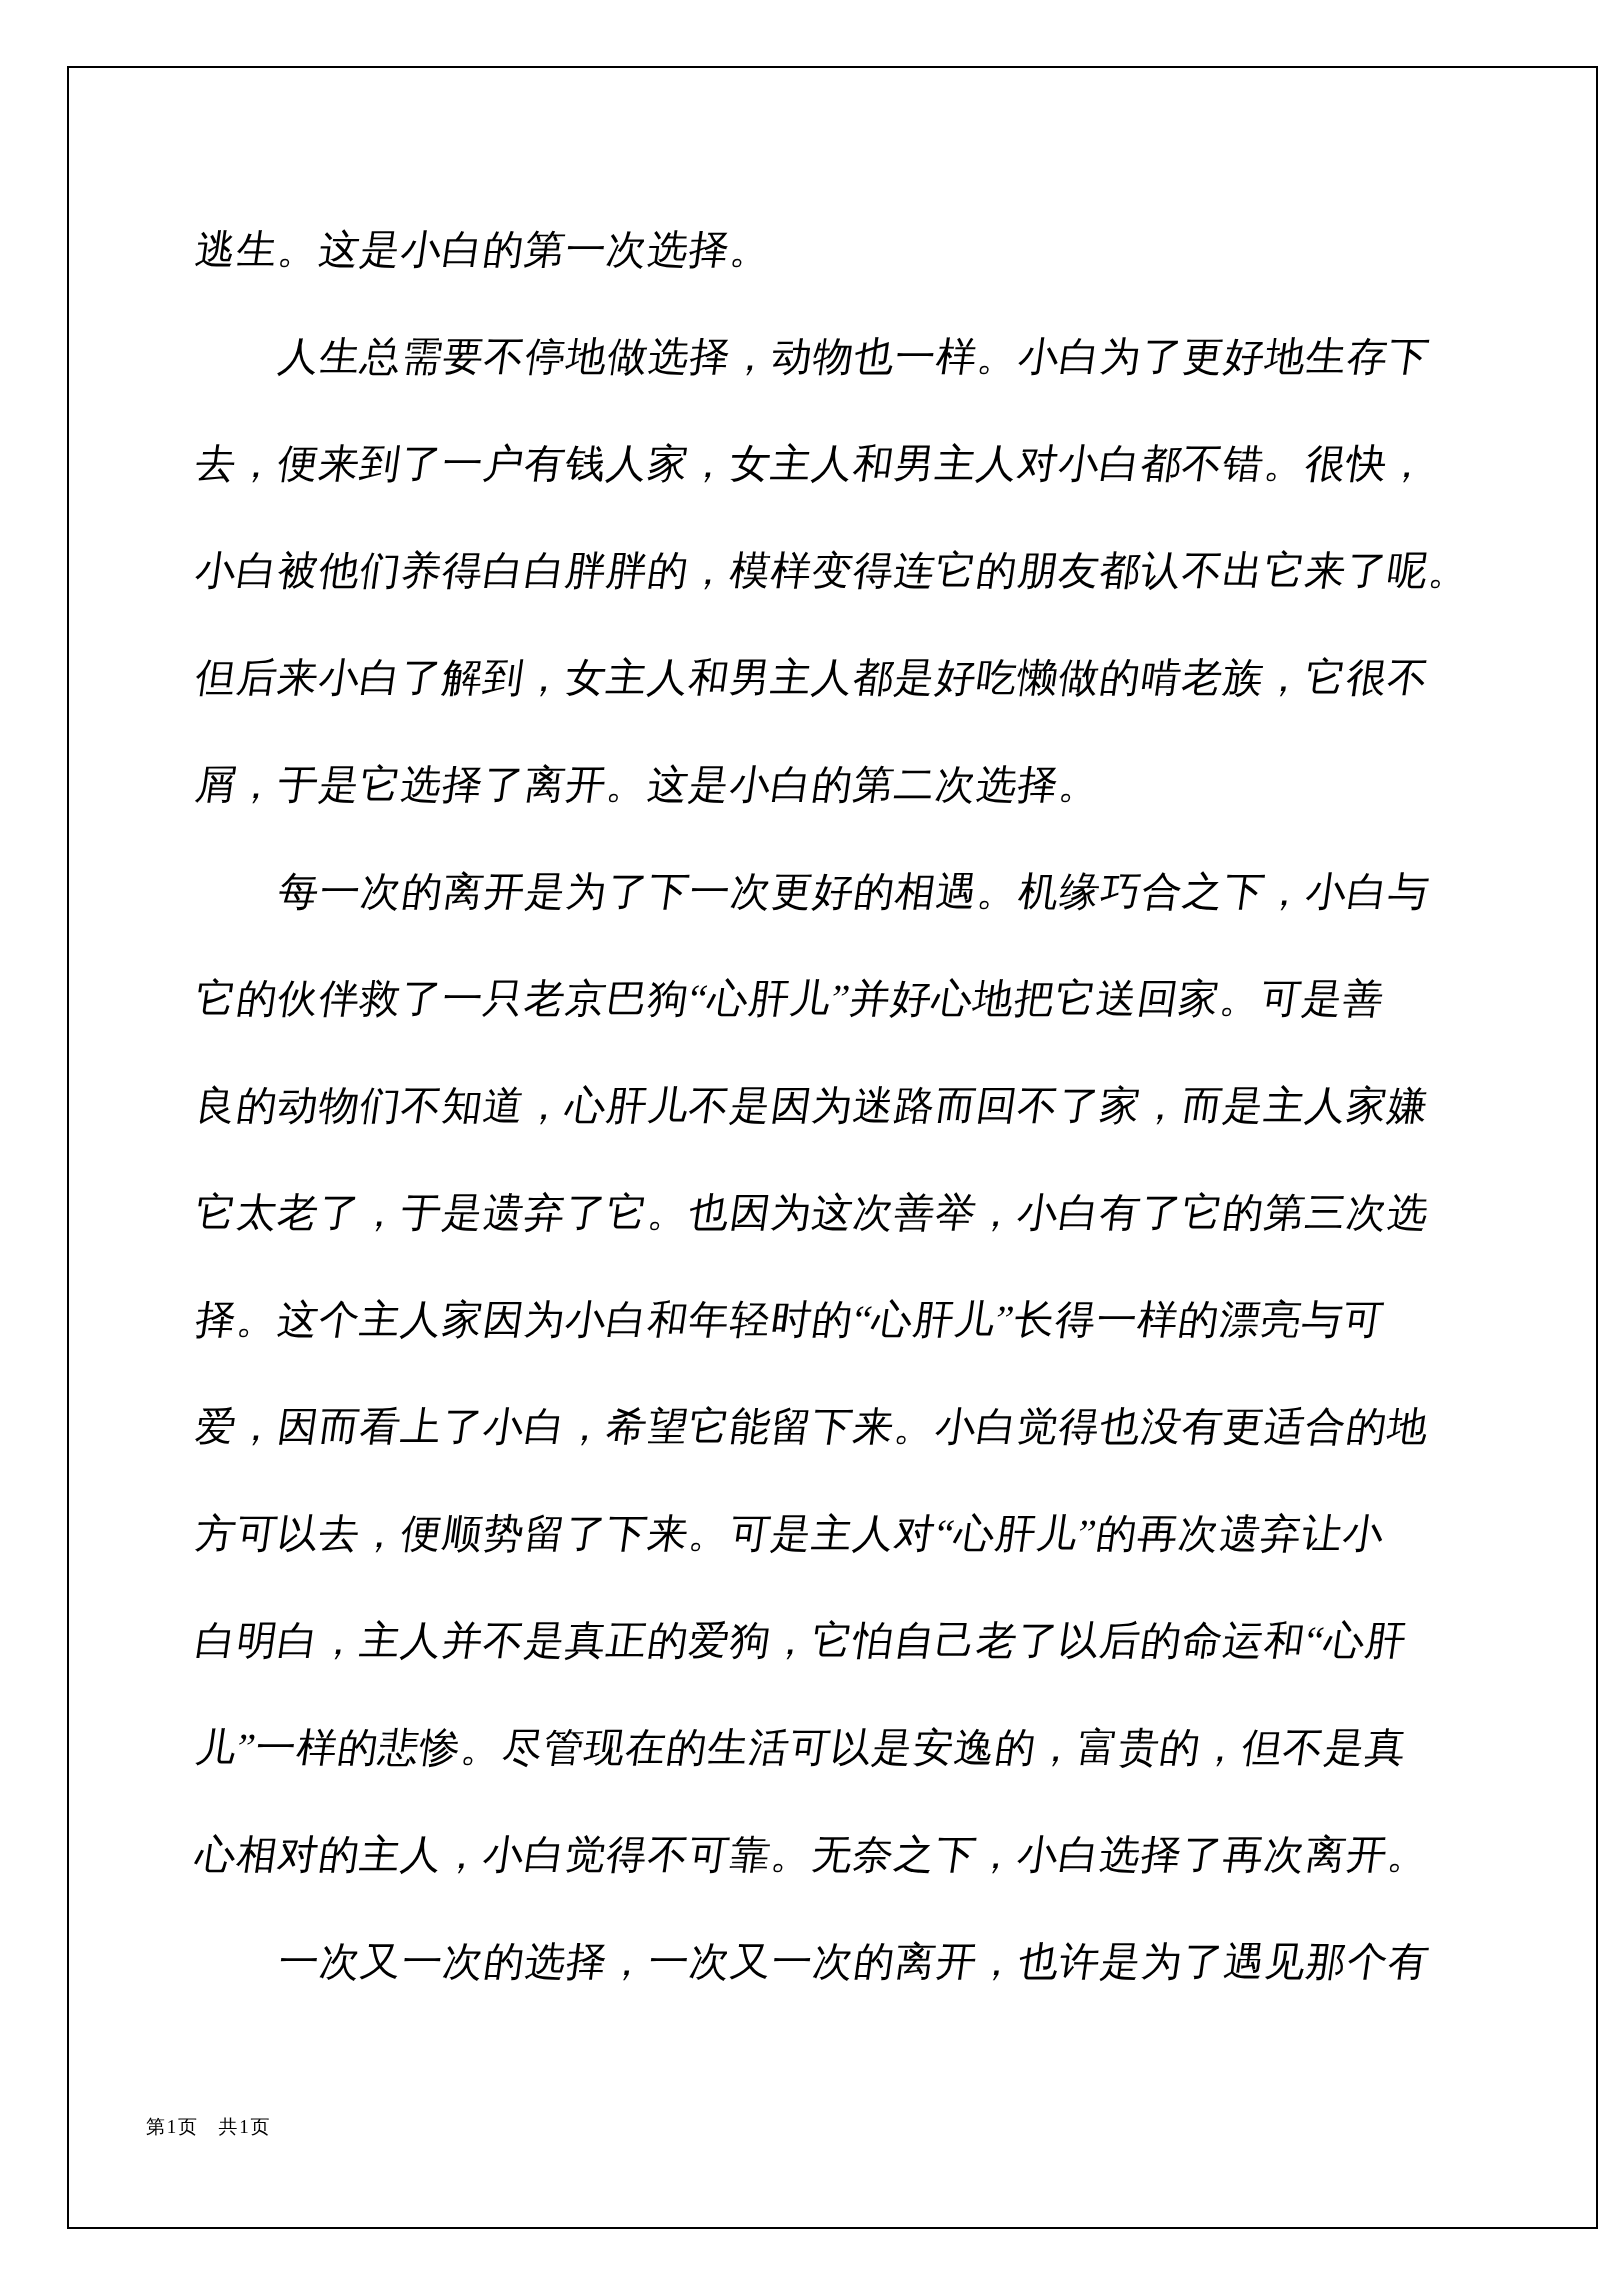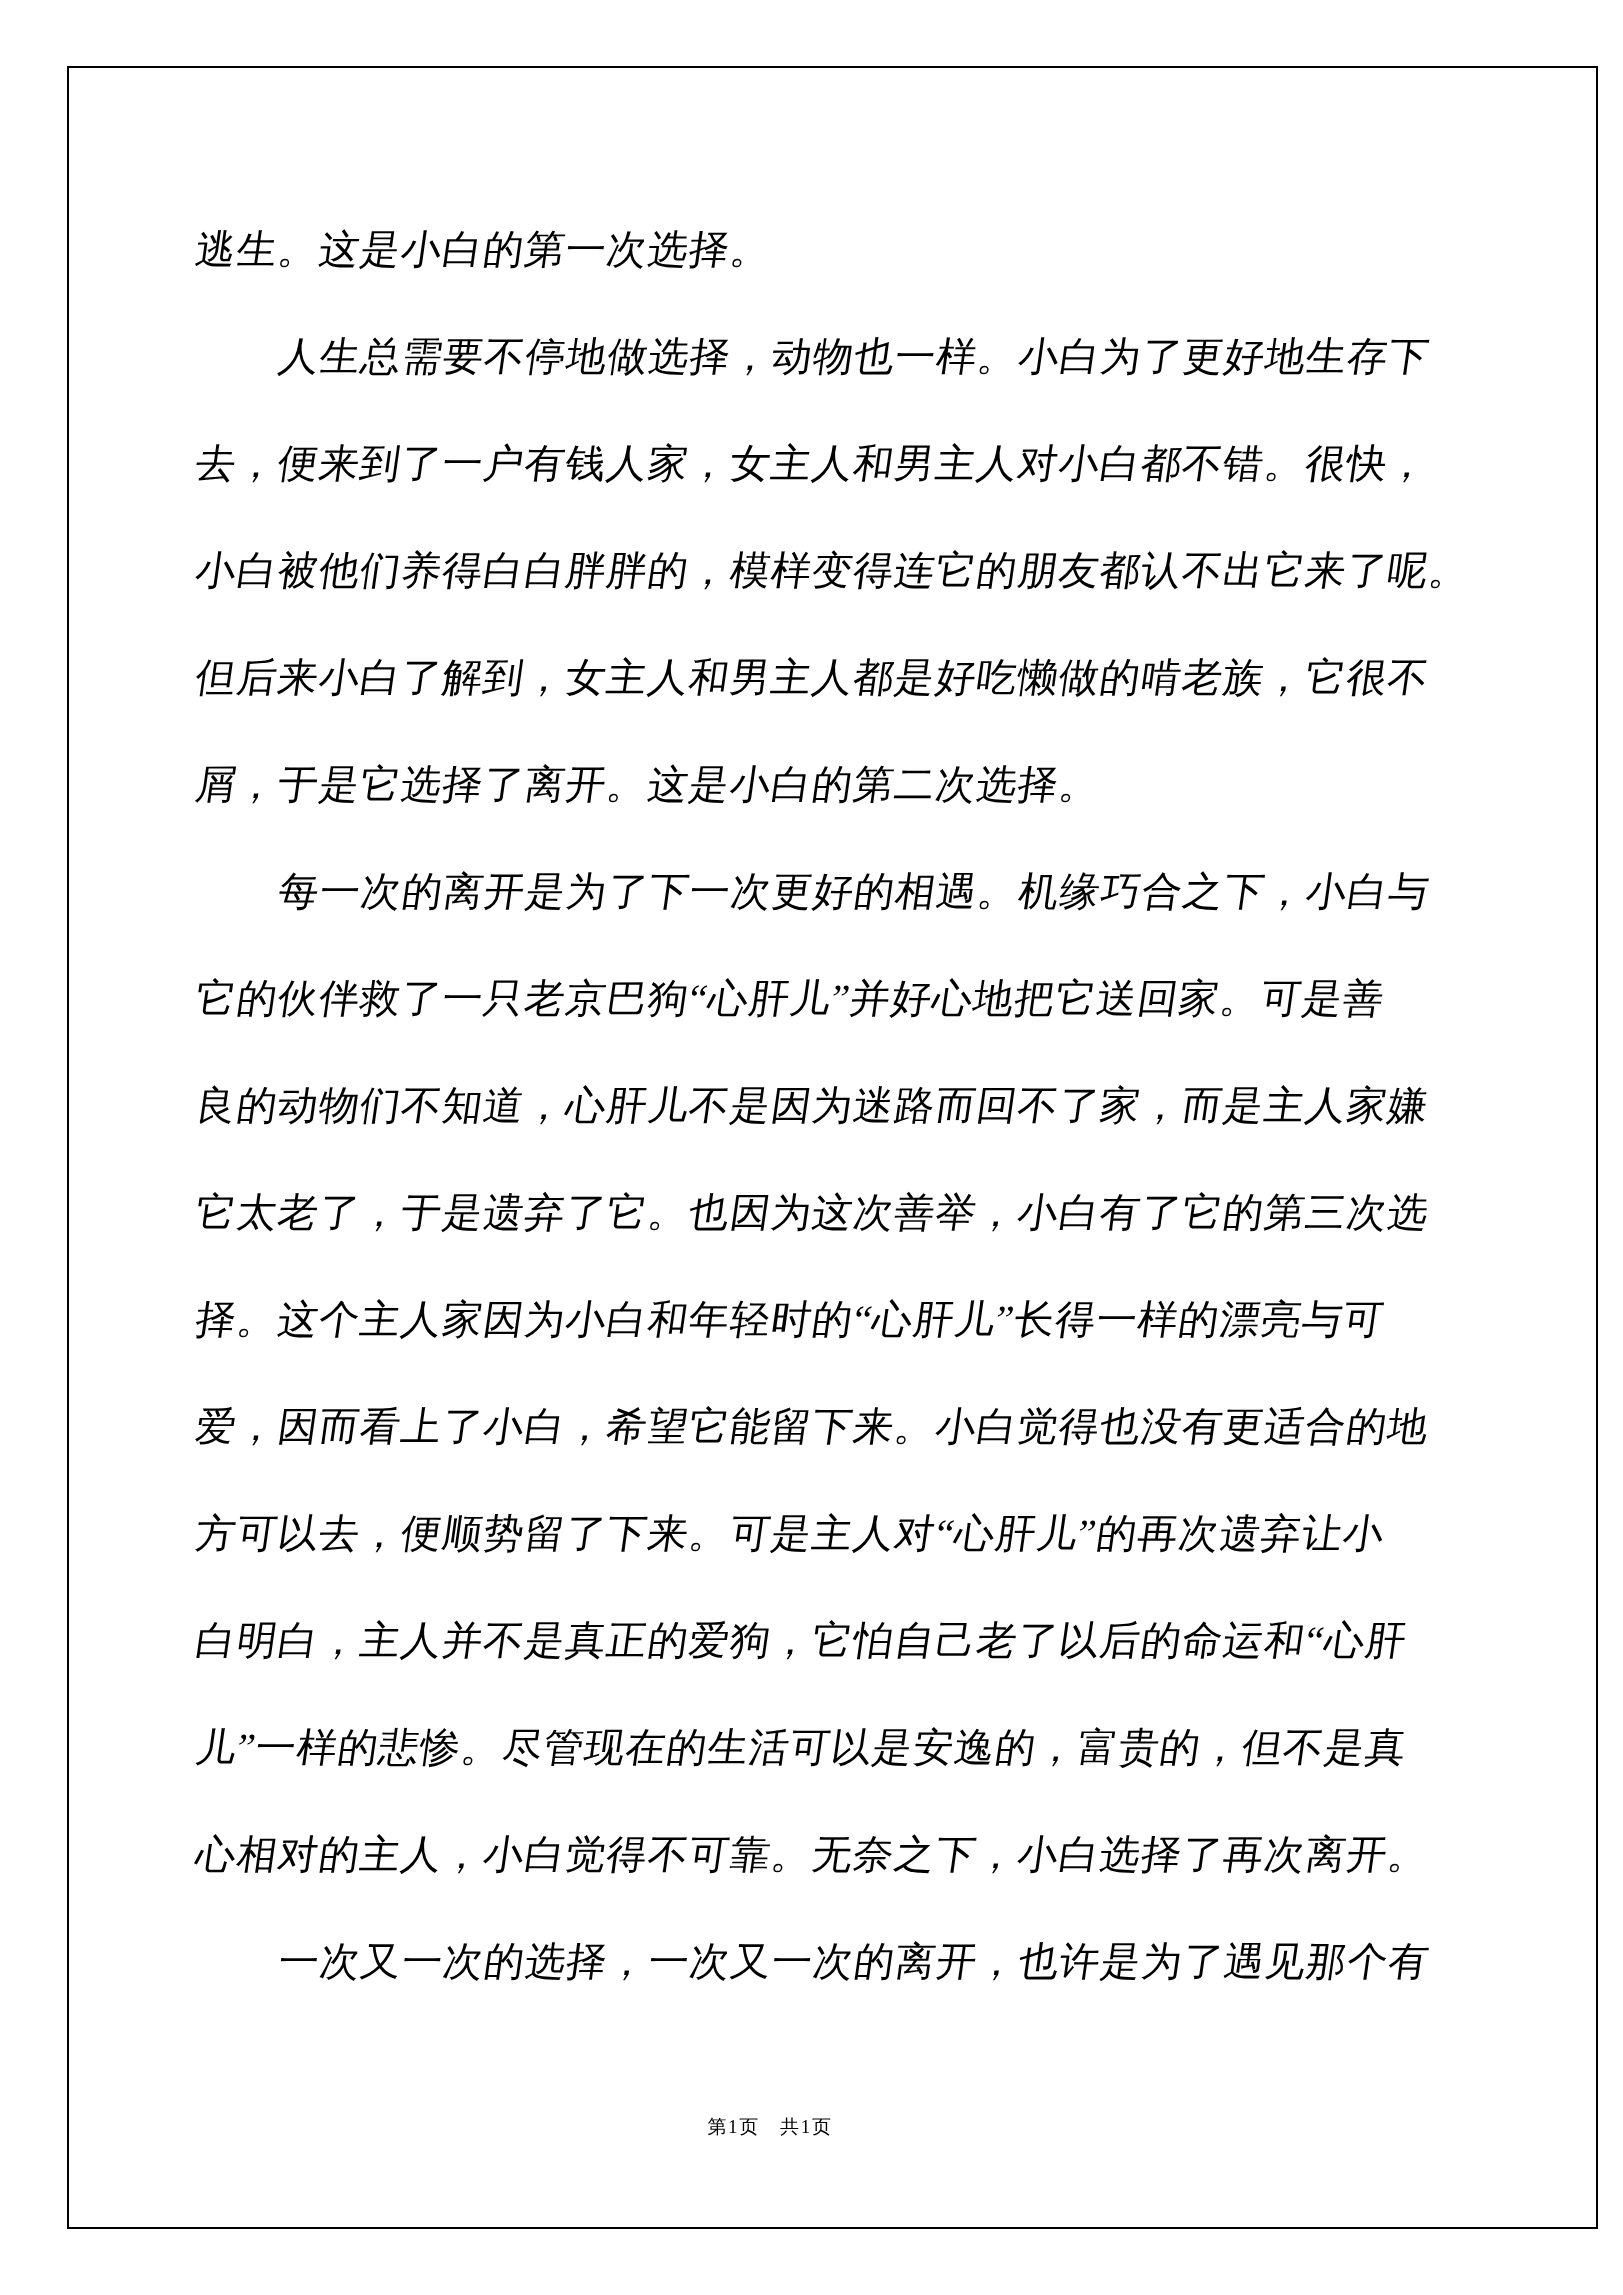--- a/index.html
+++ b/index.html
@@ -21,21 +21,21 @@
   }
   .line{
     height:107px;line-height:107px;
     font-size:40px;letter-spacing:1.1px;
     white-space:nowrap;
   }
   .line > span{display:inline-block;transform:skewX(-8deg);}
   .line.indent{padding-left:83px;}
   .footer{
     position:absolute;left:196px;top:2114px;width:1248px;
-    text-align:center;font-size:19px;letter-spacing:1.7px;
+    text-align:left;font-size:19px;letter-spacing:1.7px;
     transform:translateX(-50px);
   }
   .footer .gap{display:inline-block;width:20px;}
 </style>
 </head>
 <body>
 
 <div class="page">
   <div class="frame"></div>
 

